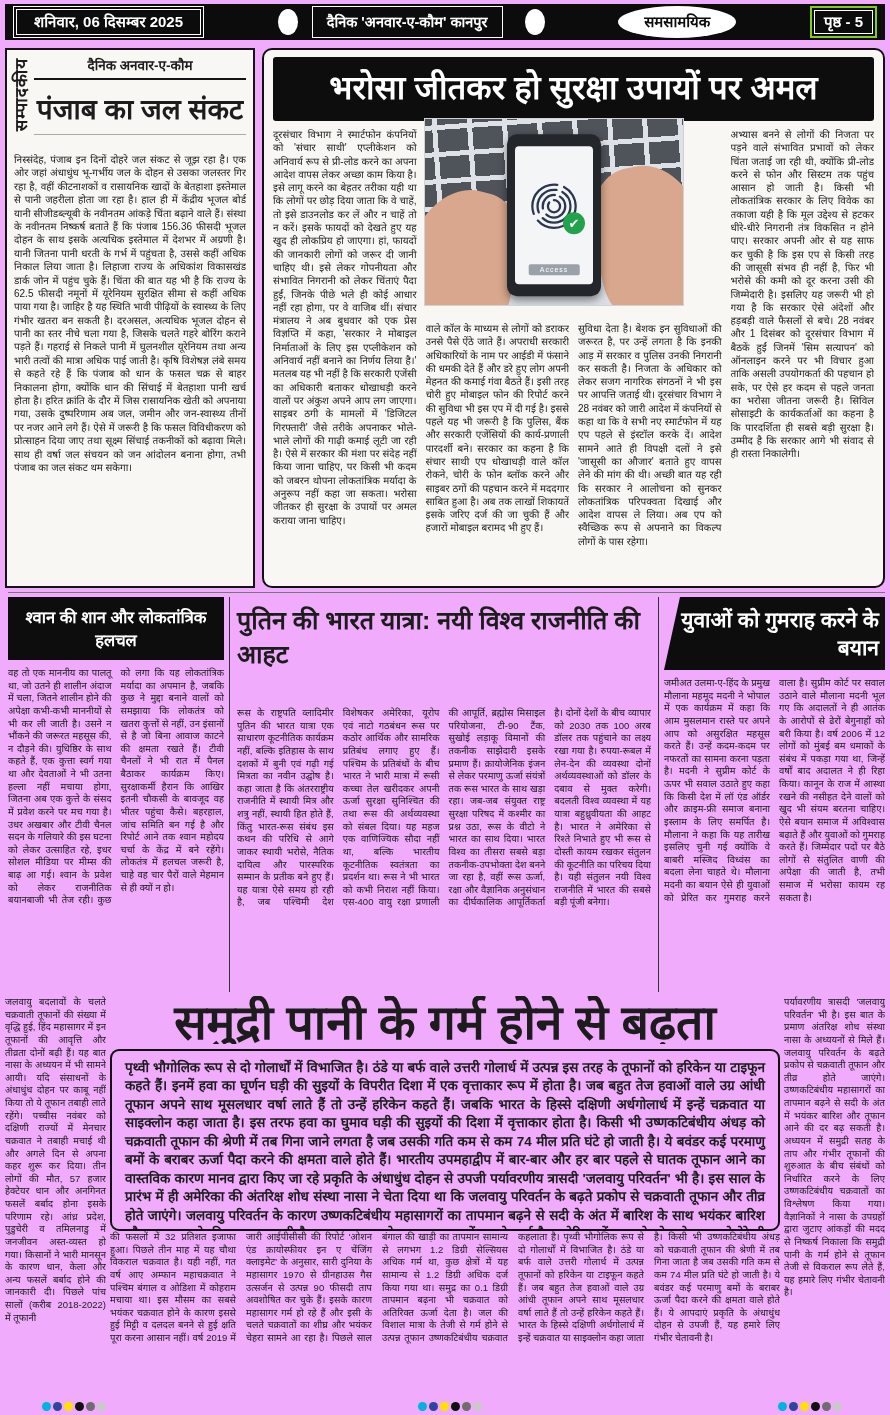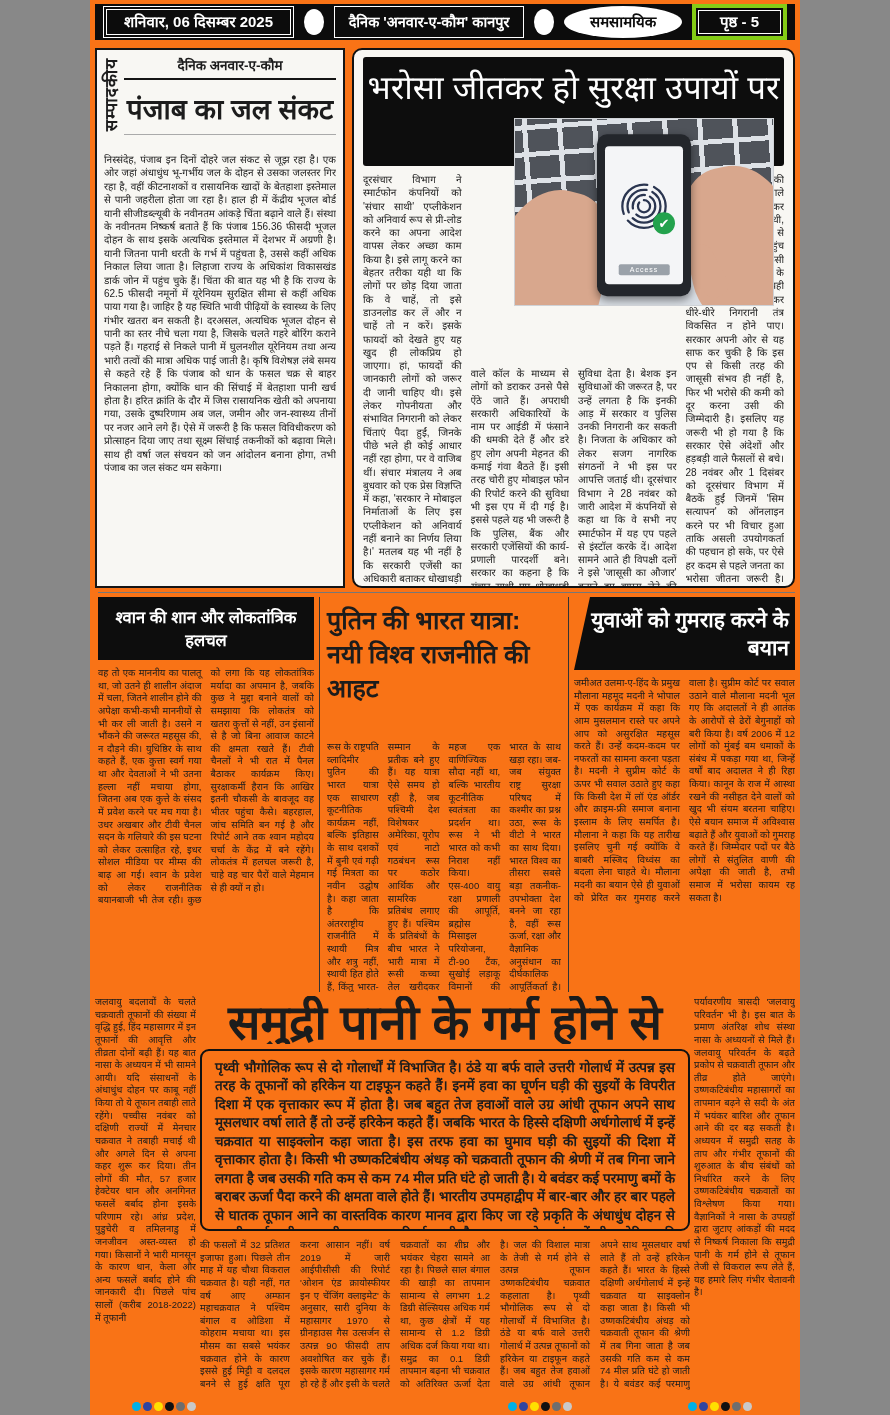--- a/index.html
+++ b/index.html
@@ -1,45 +1,45 @@
 <!DOCTYPE html>
 <html><head>
 <meta charset="utf-8">
 <title></title>
 <style>
   html,body{margin:0;padding:0;background:#888;}
-  .page{width:710px;height:1415px;background:#f97316;position:relative;overflow:hidden;
+  .page{width:890px;height:1415px;background:#f0abfc;position:relative;overflow:hidden;
         font-family:"Liberation Sans","DejaVu Sans",sans-serif;color:#1c1c1c;margin:0 auto;}
   
   .topbar{position:absolute;left:5px;top:4px;right:5px;height:36px;background:#0c0c0c;
           display:flex;align-items:center;padding:0 8px;box-sizing:border-box;}
   .tb-box{color:#fff;font-weight:bold;white-space:nowrap;box-sizing:border-box;}
   .date-box{border:1px solid #fff;box-shadow:inset 0 0 0 2px #0c0c0c,inset 0 0 0 3px #fff;
             font-size:15px;padding:4px 20px 6px;}
   .mast-box{border:1px solid #fff;font-size:14.5px;padding:4px 14px 6px;}
-  .page-box{border:4px solid #84cc16;box-shadow:inset 0 0 0 2px #0c0c0c,inset 0 0 0 3px #fff;
-            font-size:15px;padding:3px 24px 5px;}
+  .page-box{border:2px solid #84cc16;box-shadow:inset 0 0 0 2px #0c0c0c,inset 0 0 0 3px #fff;
+            font-size:15px;padding:3px 12px 5px;}
   .tb-dot{width:20px;height:26px;border-radius:50%;background:#fff;flex:0 0 auto;}
   .badge{background:#fff;color:#0c0c0c;font-weight:bold;font-size:15px;border-radius:50%;
          padding:5px 26px 7px;white-space:nowrap;}
   .sp{flex:1;}
   
   .top-section{position:absolute;top:48px;left:5px;right:5px;height:540px;display:flex;gap:7px;}
   .editorial{width:250px;flex:0 0 auto;border:2px solid #151515;box-sizing:border-box;
              padding:4px 7px;overflow:hidden;position:relative;background:#f8f7f3;}
   .edit-vertical{position:absolute;left:3px;top:8px;writing-mode:vertical-rl;transform:rotate(180deg);
                  font-size:17px;font-weight:bold;letter-spacing:1px;}
   .edit-kicker{margin-left:20px;text-align:center;font-weight:bold;font-size:13.5px;
                border-bottom:2.5px solid #151515;padding:2px 0 4px;}
   .edit-title{margin-left:20px;text-align:center;font-size:28px;font-weight:bold;padding:9px 0 7px;
               border-bottom:1px solid #aaa;}
   .edit-body{margin-top:18px;font-size:10px;line-height:1.34;text-align:justify;height:430px;overflow:hidden;}
   .main-box{flex:1;border:2px solid #111;border-radius:10px;box-sizing:border-box;
             padding:7px 9px;position:relative;overflow:hidden;background:#f8f7f3;}
-  .main-headline{background:#0d0d0d;color:#fff;text-align:center;font-size:33px;font-weight:normal;
+  .main-headline{background:#0d0d0d;color:#fff;text-align:center;font-size:33px;font-weight:bold;
                  padding:7px 4px 12px;border-radius:3px;}
   .main-cols{display:flex;gap:9px;margin-top:7px;height:452px;overflow:hidden;}
   .mcol{flex:1;font-size:10px;line-height:1.33;text-align:justify;overflow:hidden;}
   .photo-spacer{height:194px;}
   
   .photo{position:absolute;left:160px;top:68px;width:258px;height:186px;overflow:hidden;
          background:#d9dee4;border:1px solid #cfd2d6;}
   .keyboard{position:absolute;left:-20px;top:-14px;right:-20px;height:120px;transform:rotate(-4deg);
     background-image:repeating-linear-gradient(90deg,#41454c 0 30px,#dfe3e8 30px 35px),
                      repeating-linear-gradient(0deg,#41454c 0 22px,#dfe3e8 22px 27px);
@@ -74,21 +74,21 @@
            text-align:justify;height:346px;overflow:hidden;}
   .four-col{column-count:4;column-gap:9px;font-size:9.5px;line-height:1.33;text-align:justify;
             height:344px;overflow:hidden;margin-top:28px;}
   
   .bottom-section{position:absolute;top:996px;left:5px;right:5px;height:402px;display:flex;gap:4px;}
   .narrow-col{width:101px;flex:0 0 auto;font-size:9.5px;line-height:1.33;text-align:justify;overflow:hidden;}
   .bot-center{flex:1;overflow:hidden;}
   .bot-headline{font-size:48px;font-weight:bold;text-align:center;line-height:1.12;height:48px;overflow:hidden;}
   .intro-box{border:2.5px solid #111;border-radius:9px;box-sizing:border-box;padding:8px 13px;margin-top:5px;
              height:182px;overflow:hidden;font-size:13.5px;font-weight:bold;line-height:1.37;text-align:justify;}
-  .bot-cols{margin-top:8px;column-count:5;column-gap:10px;font-size:9.5px;line-height:1.33;
+  .bot-cols{margin-top:0;column-count:5;column-gap:10px;font-size:9.5px;line-height:1.33;
             text-align:justify;height:152px;overflow:hidden;}
   
   .dots{position:absolute;bottom:4px;display:flex;gap:2px;}
   .dots-left{left:42px;} .dots-center{left:418px;} .dots-right{right:48px;}
   .dot{width:9px;height:9px;border-radius:50%;}
 </style>
 </head>
 <body>
 
 <div class="page">

